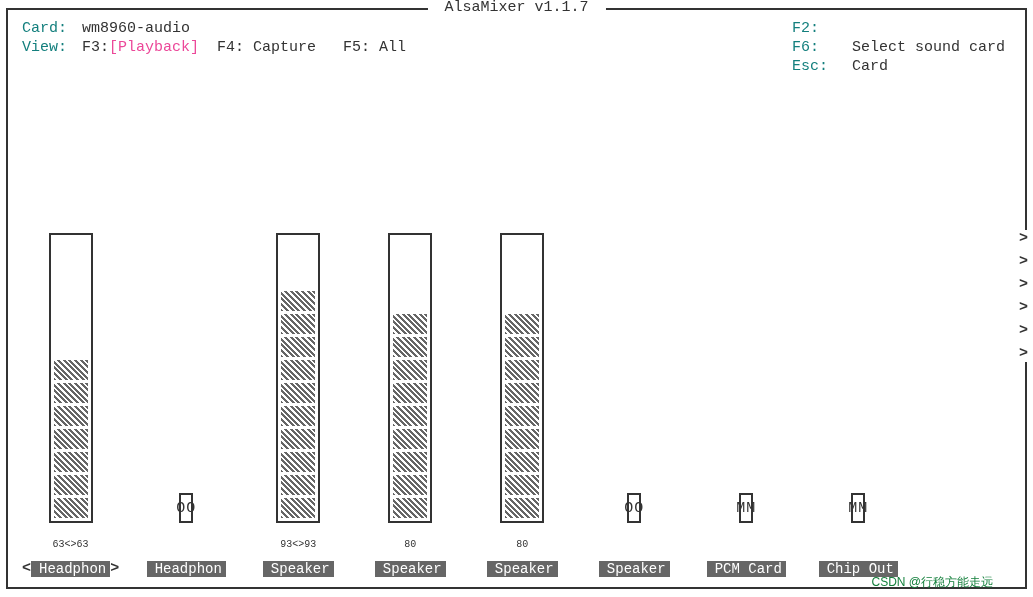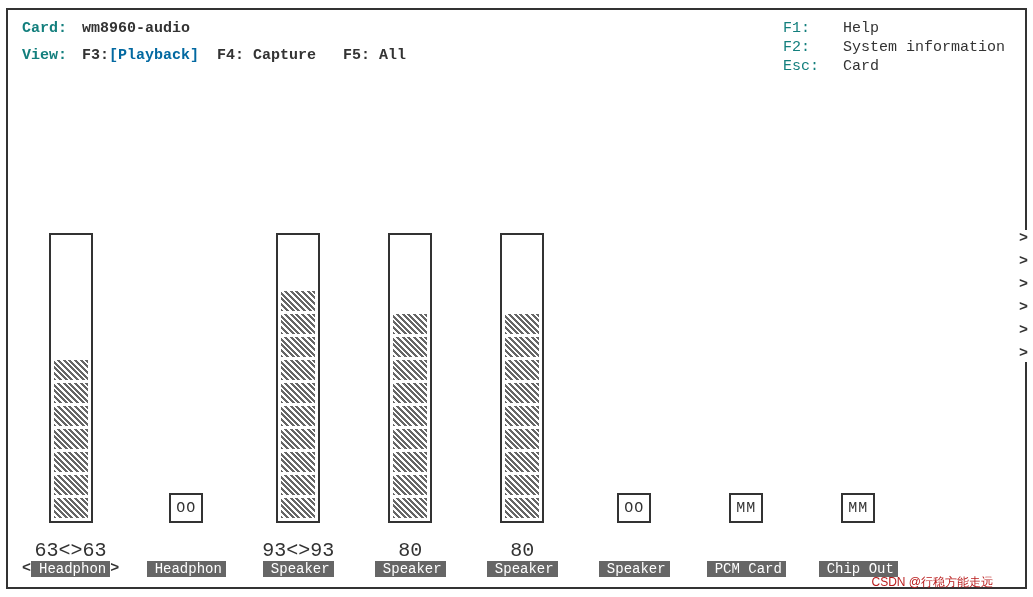--- a/index.html
+++ b/index.html
@@ -20,25 +20,25 @@
     .title-cut {
       position: absolute;
       top: -11px;
       left: 50%;
       transform: translateX(-50%);
       background: #fff;
       padding: 0 8px;
       white-space: pre;
     }
     .content { padding: 10px 14px; height: 100%; position: relative; }
-    .info-rows { display: flex; flex-direction: column; gap: 10px; font-weight: bold; }
+    .info-rows { display: flex; flex-direction: column; gap: 2px; }
     .row { display: flex; }
     .label { color: #137f7d; min-width: 60px; }
     .val { color: #333; }
-    .bracket { color: #0369a1; }
+    .bracket { color: #ec4899; }
     .right-block {
       position: absolute; top: 10px; right: 20px;
       display: flex; flex-direction: column; gap: 2px;
     }
     .right-row { display: flex; gap: 10px; }
     .rlabel { color: #137f7d; width: 50px; }
     .rval { color: #333; }
 
     .channels {
       position: absolute;
@@ -59,78 +59,78 @@
       width: 44px; height: 290px;
       border: 2px solid #333;
       display: flex; flex-direction: column-reverse;
       padding: 3px; gap: 3px;
     }
     .seg {
       height: 20px;
       background-image: repeating-linear-gradient(45deg,#666 0 2px,#fff 2px 4px);
     }
     .mute-box {
-      width: 34px; height: 30px; border: 2px solid #333;
+      width: 14px; height: 30px; border: 2px solid #333;
       display: flex; align-items: center; justify-content: center;
       margin-top: 6px;
       letter-spacing: 1px;
     }
-    .vol { height: 20px; margin-top: 16px; font-size: 20px; }
+    .vol { height: 20px; margin-top: 16px; font-size: 10px; }
     .chan-label {
       margin-top: 2px;
       padding: 0 4px;
       white-space: nowrap;
       font-size: 14px;
     }
     .inv { background: #666; color: #fff; padding-left: 8px; }
     .sel { display: inline-flex; align-items: center; }
     .sel .caret { background: none; color: #333; font-weight: bold; }
     .scroll-arrows {
       position: absolute;
       right: -3px;
       top: 220px;
       display: flex; flex-direction: column; gap: 6px;
       color: #333; font-weight: bold;
       background: #fff;
     }
     .watermark {
       position: absolute; bottom: 6px; right: 40px;
-      color: #b91c1c; font-size: 12px;
+      color: #15803d; font-size: 12px;
       font-family: sans-serif;
     }
     .spacer-bar { width: 44px; height: 290px; }
   </style>
 </head>
 <body>
 
 <div class="frame">
+  <div class="title-cut"> AlsaMixer v1.1.7 </div>
   <div class="content">
     <div class="info-rows">
       <div class="row">
         <span class="label">Card:</span>
         <span class="val">wm8960-audio</span>
       </div>
       <div class="row">
         <span class="label">View:</span>
         <span class="val">
           <span>F3:</span><span class="bracket">[Playback]</span>
           &nbsp;<span>F4: Capture</span>
           &nbsp;&nbsp;<span>F5: All</span>
         </span>
       </div>
     </div>
 
     <div class="right-block">
       <div class="right-row">
-          <span class="rlabel">F1:</span>
-          <span class="rval">Help</span>
+          <span class="rlabel">F2:</span>
         </div>
       <div class="right-row">
-          <span class="rlabel">F2:</span>
-          <span class="rval"><span>System </span><span class="teal">information</span></span>
+          <span class="rlabel">F6:</span>
+          <span class="rval">Select sound card</span>
         </div>
       <div class="right-row">
           <span class="rlabel">Esc:</span>
           <span class="rval">Card</span>
         </div>
     </div>
 
     <div class="channels" id="channels">
         <div class="chan">
           <div class="bar-wrap">

